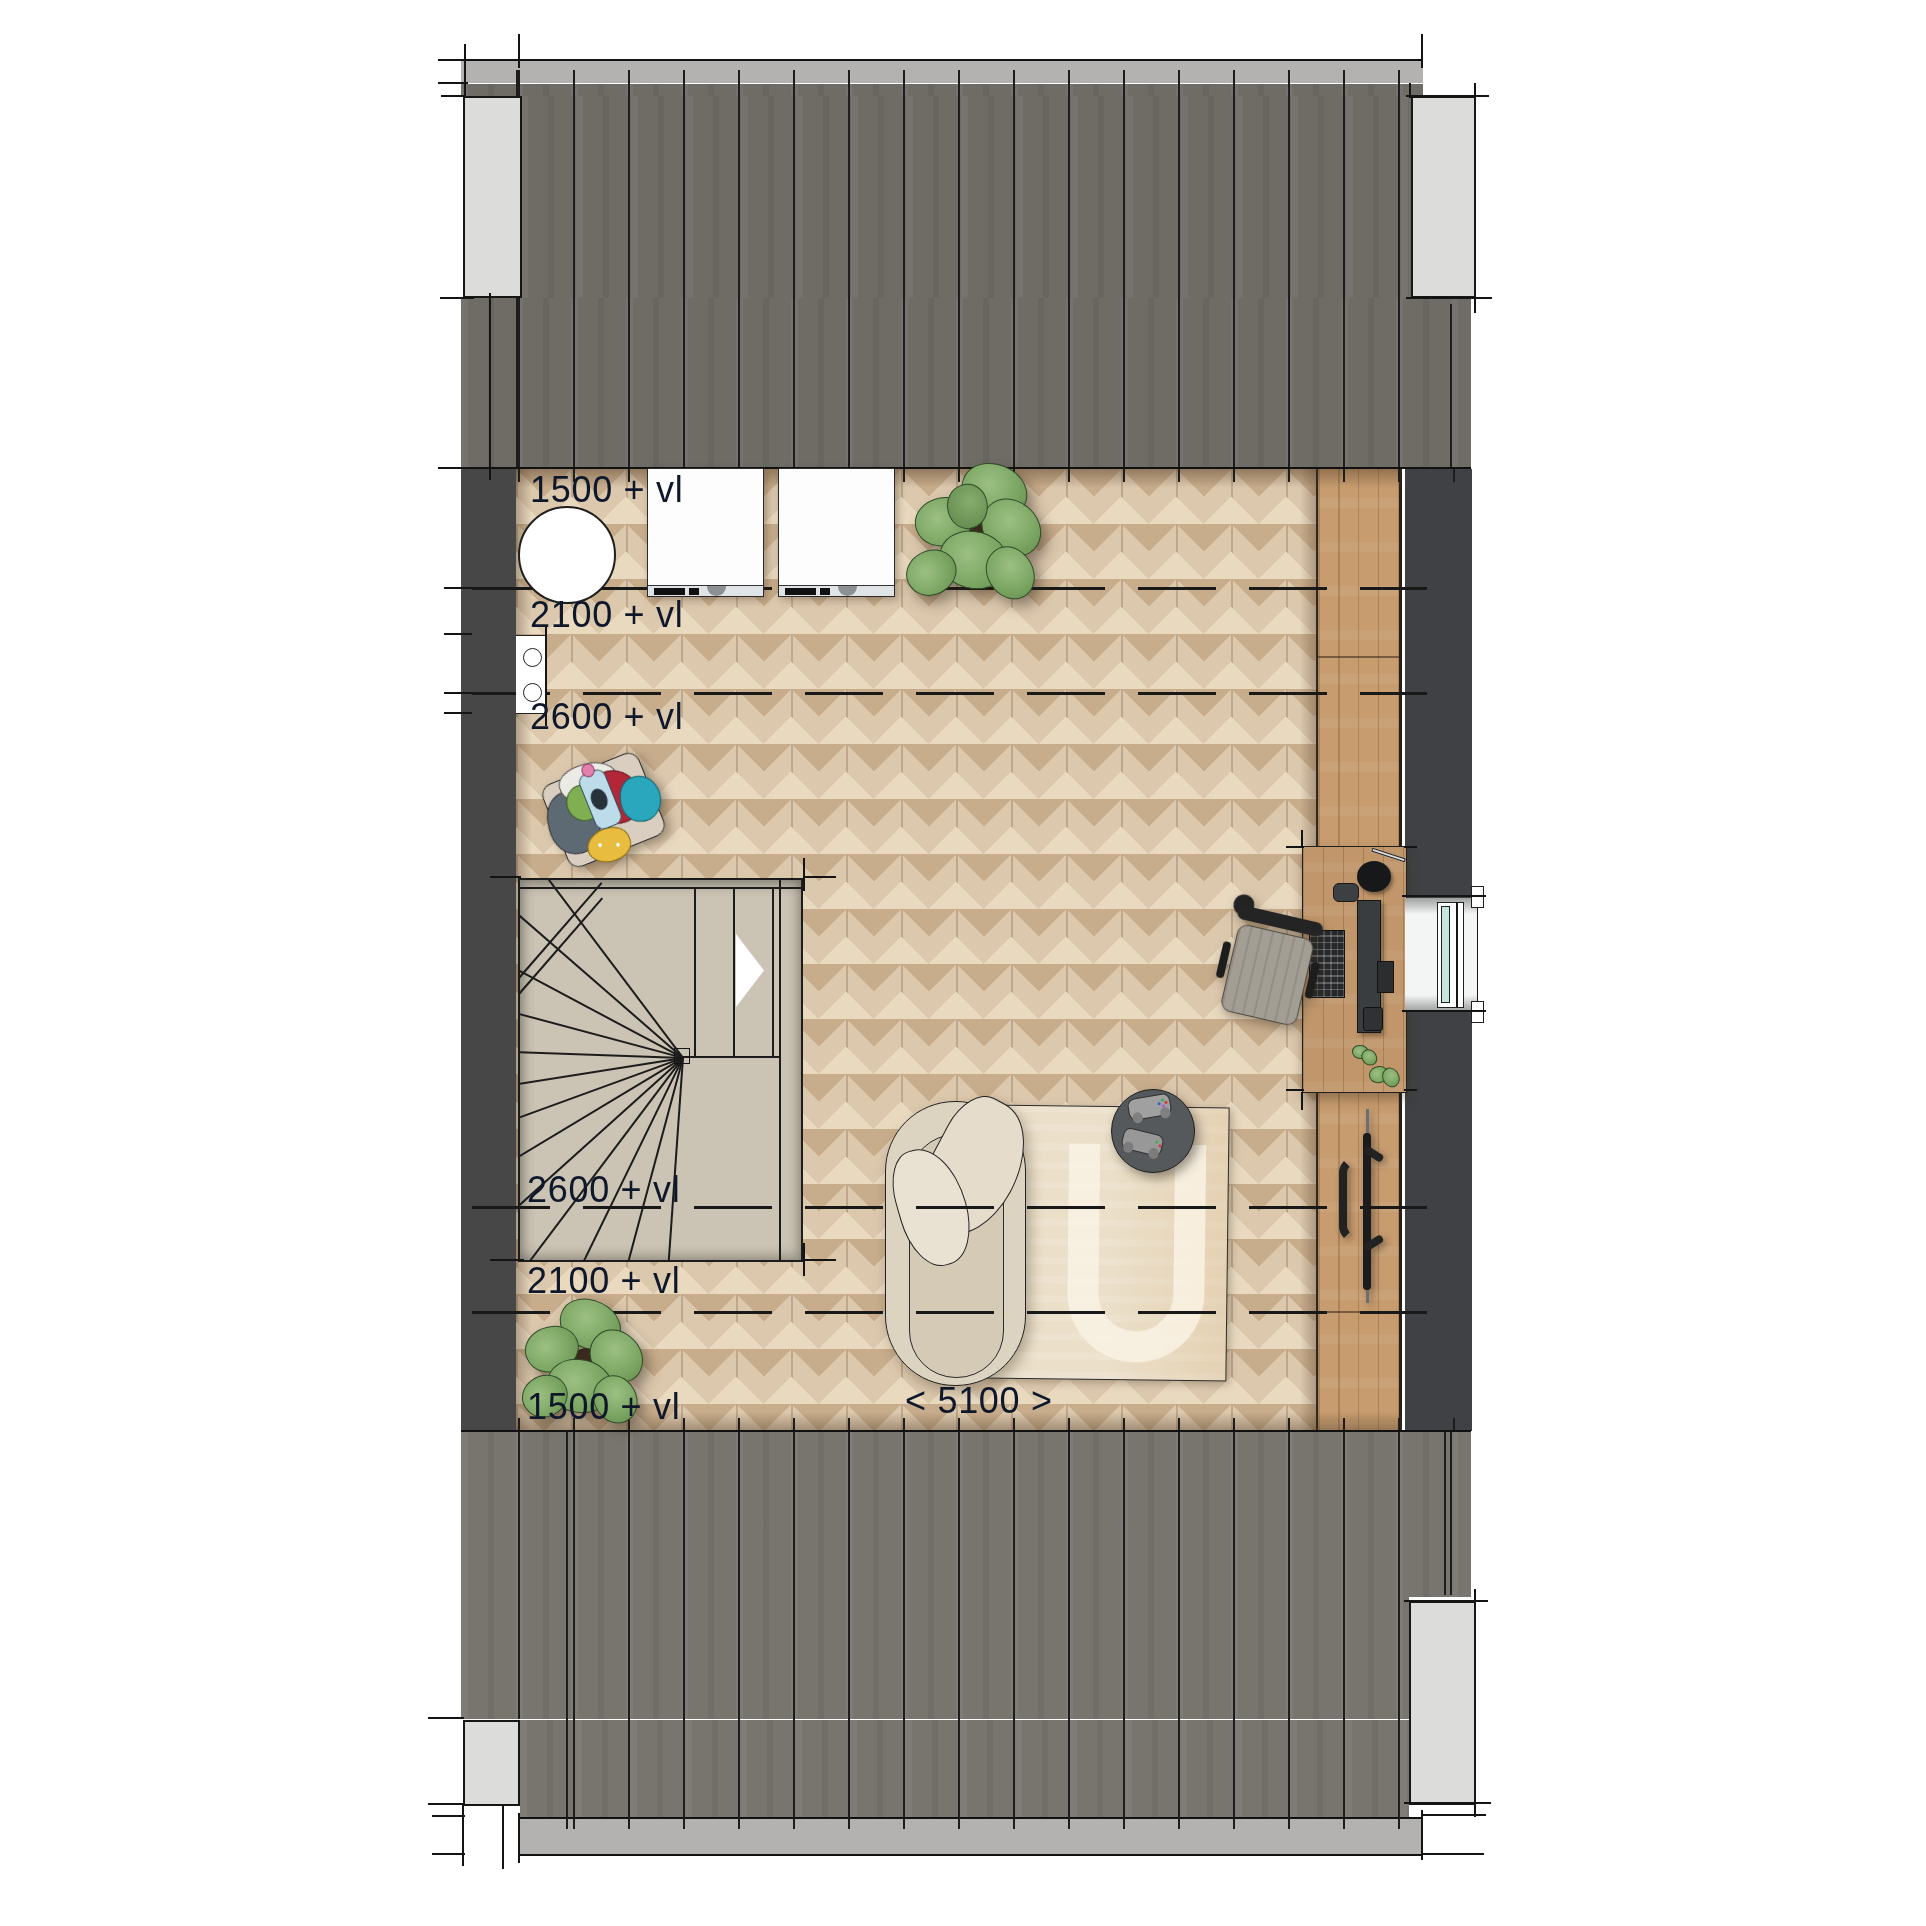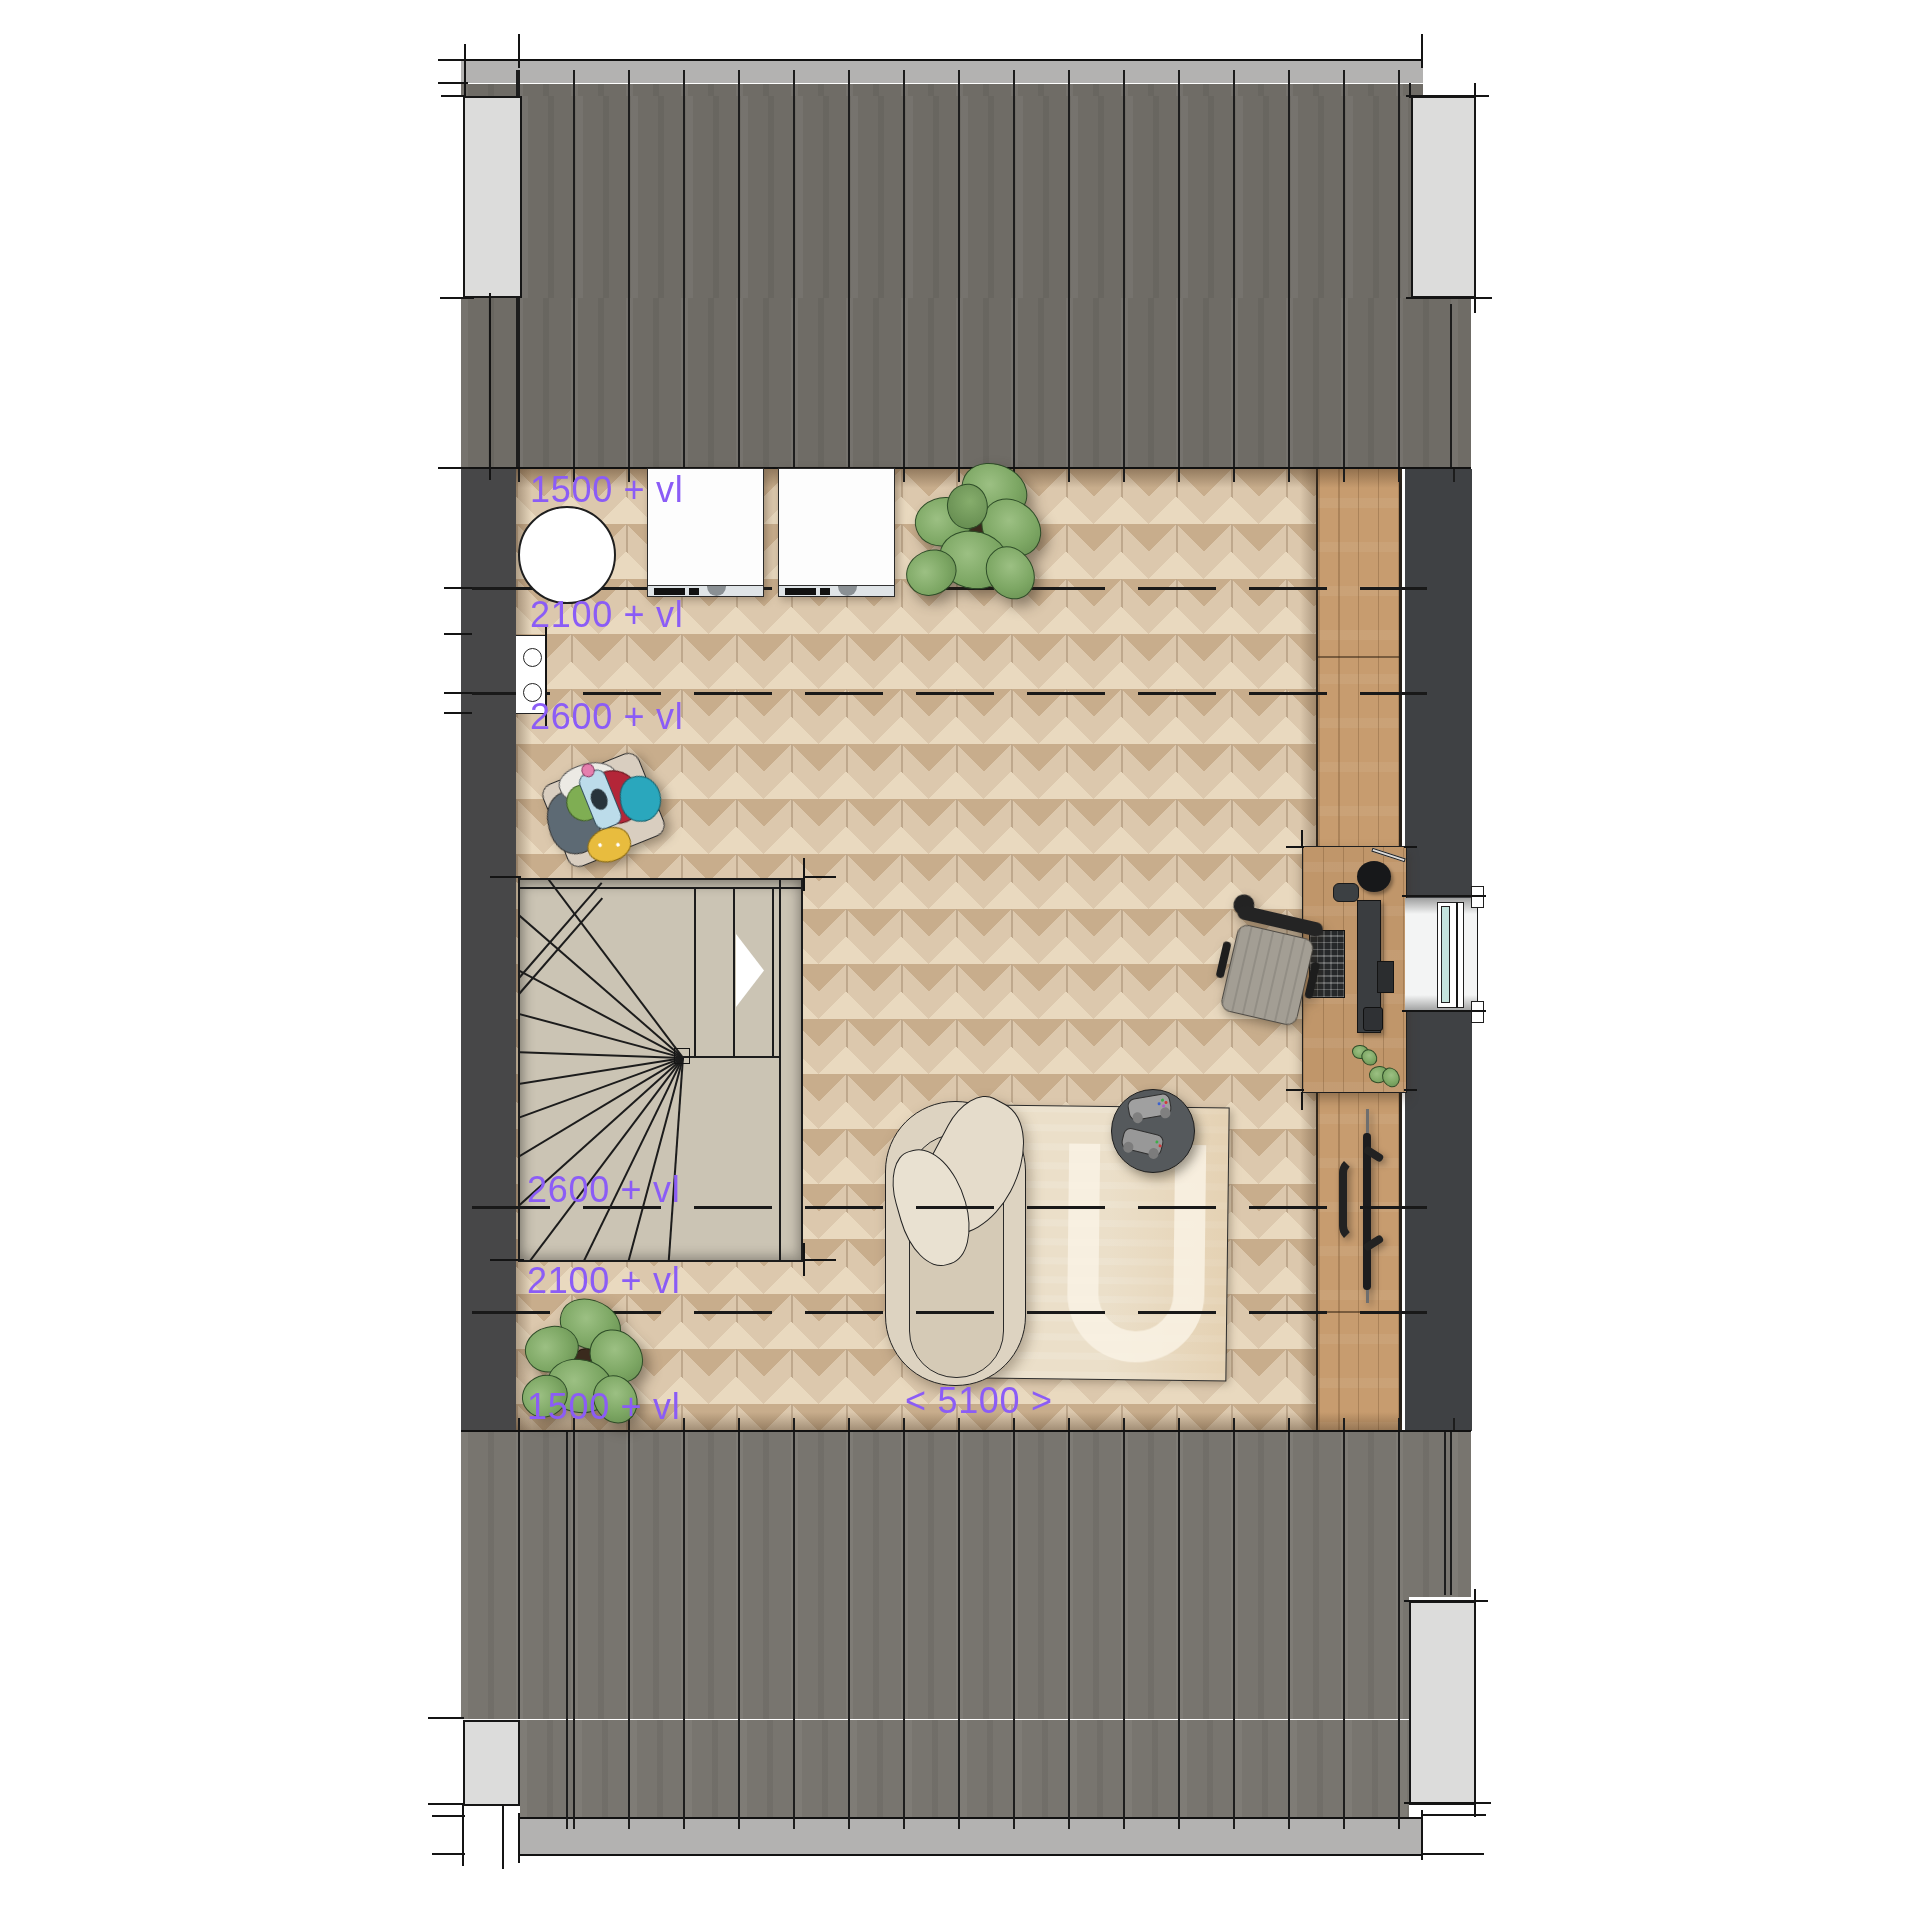--- a/index.html
+++ b/index.html
@@ -21,21 +21,21 @@
       linear-gradient(315deg,#e9d9bf 25%,transparent 25%),
       linear-gradient(45deg,#e9d9bf 25%,transparent 25%),
       repeating-linear-gradient(90deg, rgba(120,92,64,.30) 0 1.5px, transparent 1.5px 55px);
     background-size:55px 55px,55px 55px,55px 55px,55px 55px,55px 55px;
     background-position:-27px 0,-27px 0,0 0,0 0,0 0;}
   .plank{background-color:#c79c6f;background-image:
       repeating-linear-gradient(90deg, rgba(96,64,32,.28) 0 1.5px, transparent 1.5px 20px),
       repeating-linear-gradient(0deg, rgba(255,255,255,.06) 0 10.4px, transparent 10.4px 44px);}
   .tick{position:absolute;background:#141414;}
   .dash{position:absolute;height:2.6px;background:repeating-linear-gradient(90deg,#191919 0 78px,transparent 78px 111px);}
-  .lbl{position:absolute;font-size:36px;color:#8b5cf6;letter-spacing:0.7px;white-space:nowrap;line-height:1;}
+  .lbl{position:absolute;font-size:36px;color:#0f172a;letter-spacing:0.7px;white-space:nowrap;line-height:1;}
   .ray{position:absolute;height:1.9px;background:#1c1c1c;transform-origin:left center;}
   .leaf{position:absolute;border:1.9px solid #2e4d28;border-radius:46% 54% 48% 52%;
         background:radial-gradient(circle at 40% 40%, #9cc083 0%, #7da764 55%, #648c4e 100%);}
   .outline{border:1.9px solid #1f1f1f;box-sizing:border-box;}
 </style>
 </head>
 <body>
 
 <div id="canvas">
 

